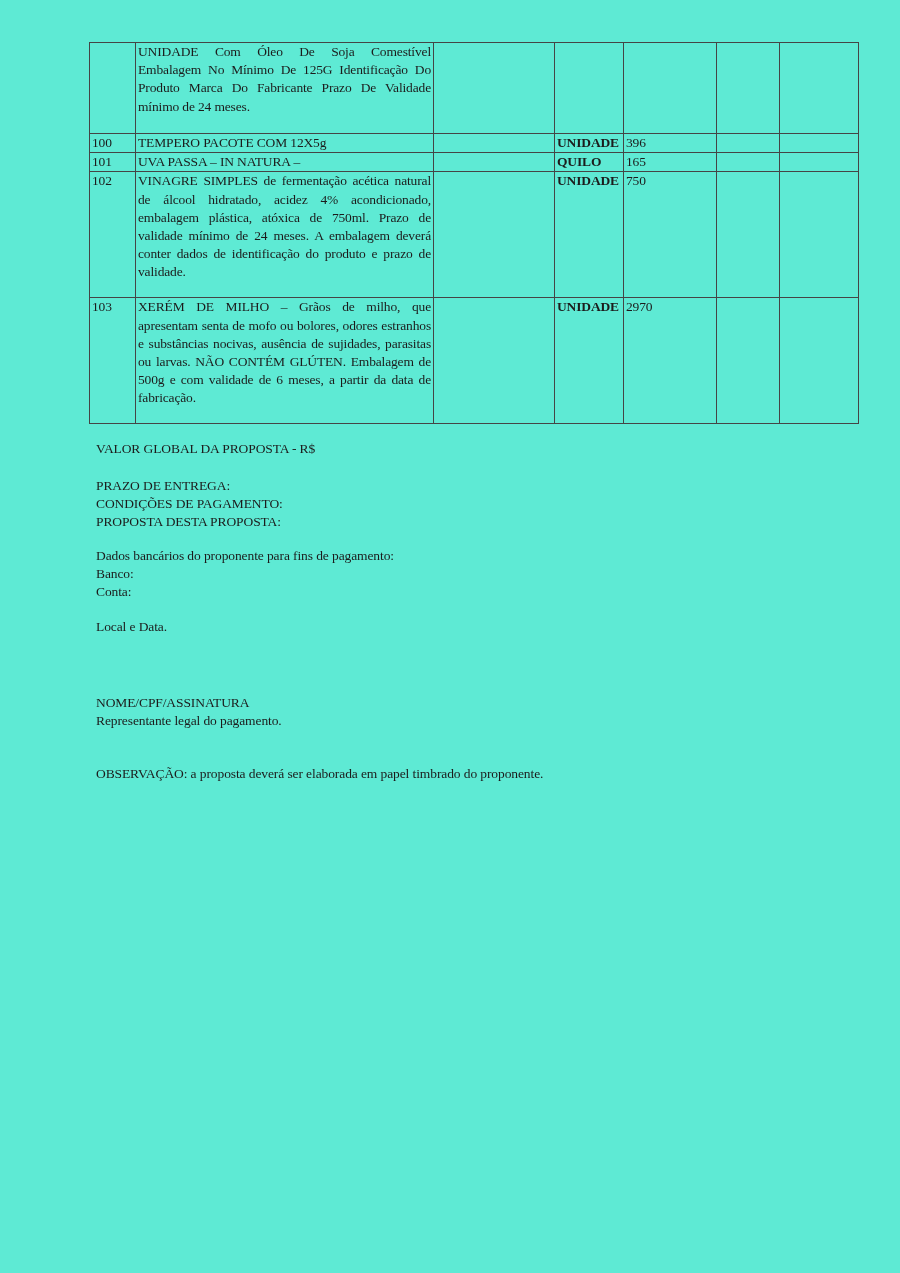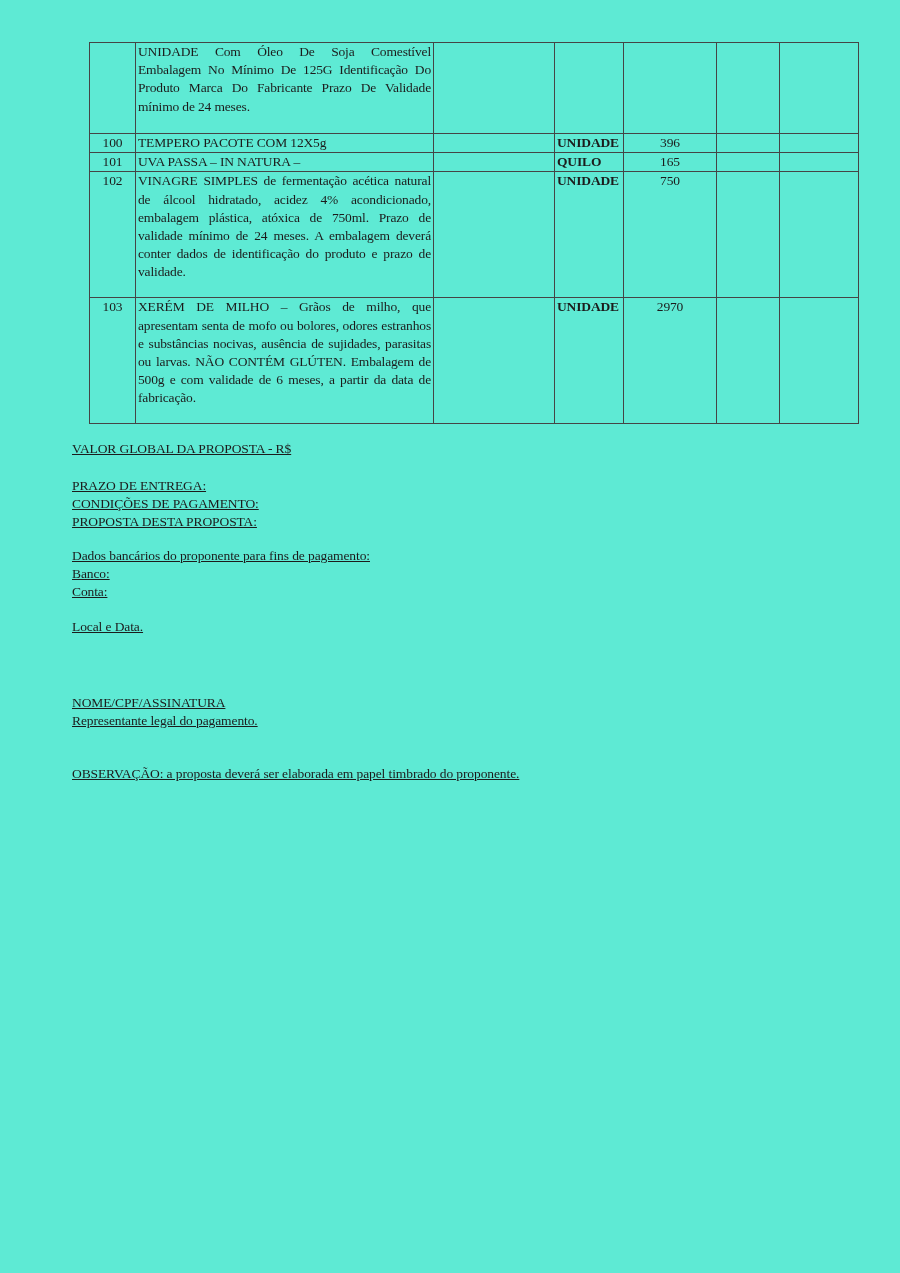--- a/index.html
+++ b/index.html
@@ -27,41 +27,40 @@
     line-height: 18.2px;
     letter-spacing: -0.15px;
   }
   table.items-table td {
     border: 1px solid #454545;
     vertical-align: top;
     padding: 0 2px;
     overflow: hidden;
   }
   
-  td.c0 { text-align: center; padding: 0; }
+  td.c0 { text-align: left; padding: 0; }
   td.c1 { text-align: justify; }
   td.c2 { }
   td.c3 { padding: 0 1px; font-weight: bold; }
-  td.c4 { text-align: center; padding-right: 3px; font-family: Liberation Serif, serif; }
+  td.c4 { text-align: left; padding-right: 3px; font-family: Liberation Serif, serif; }
   td.c5, td.c6 { }
   
   tr.r0 { height: 91px; }
   tr.r1 { height: 18px; }
   tr.r2 { height: 18px; margin-top: 11px; }
   tr.r3 { height: 126px; }
   tr.r4 { height: 126px; }
 
   .fline {
     position: absolute;
-    left: 72px;
+    left: 96px;
     font-size: 13.5px;
     line-height: 17px;
     letter-spacing: -0.1px;
     white-space: nowrap;
-    text-decoration: underline;
   }
 </style>
 </head>
 <body>
 
 <div class="page">
 
   <table class="items-table">
     <colgroup>
       <col style="width:46px">

